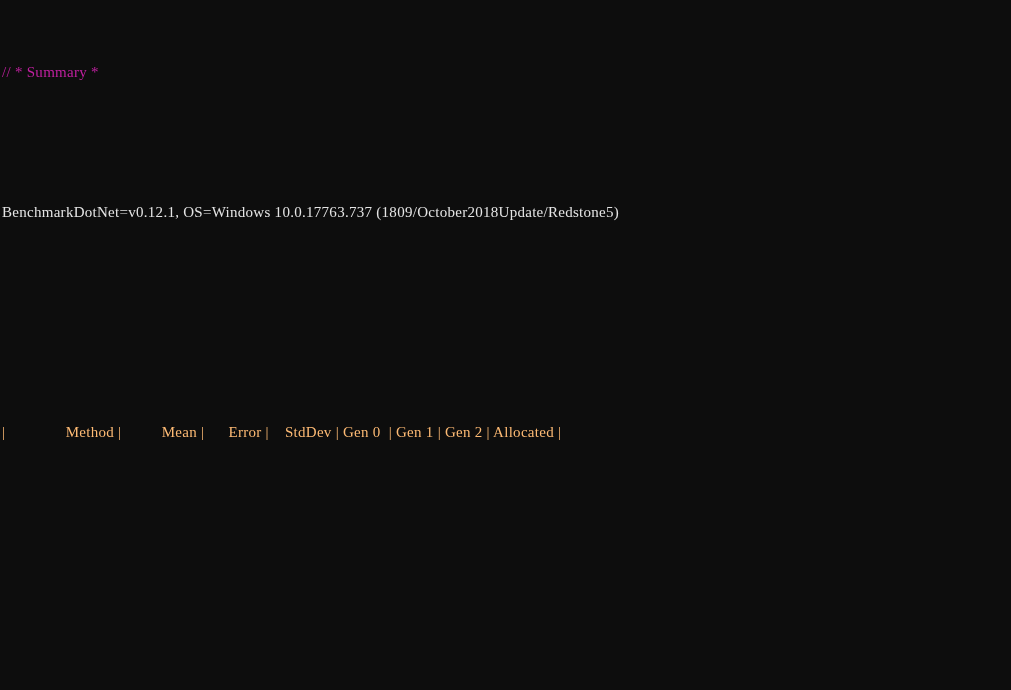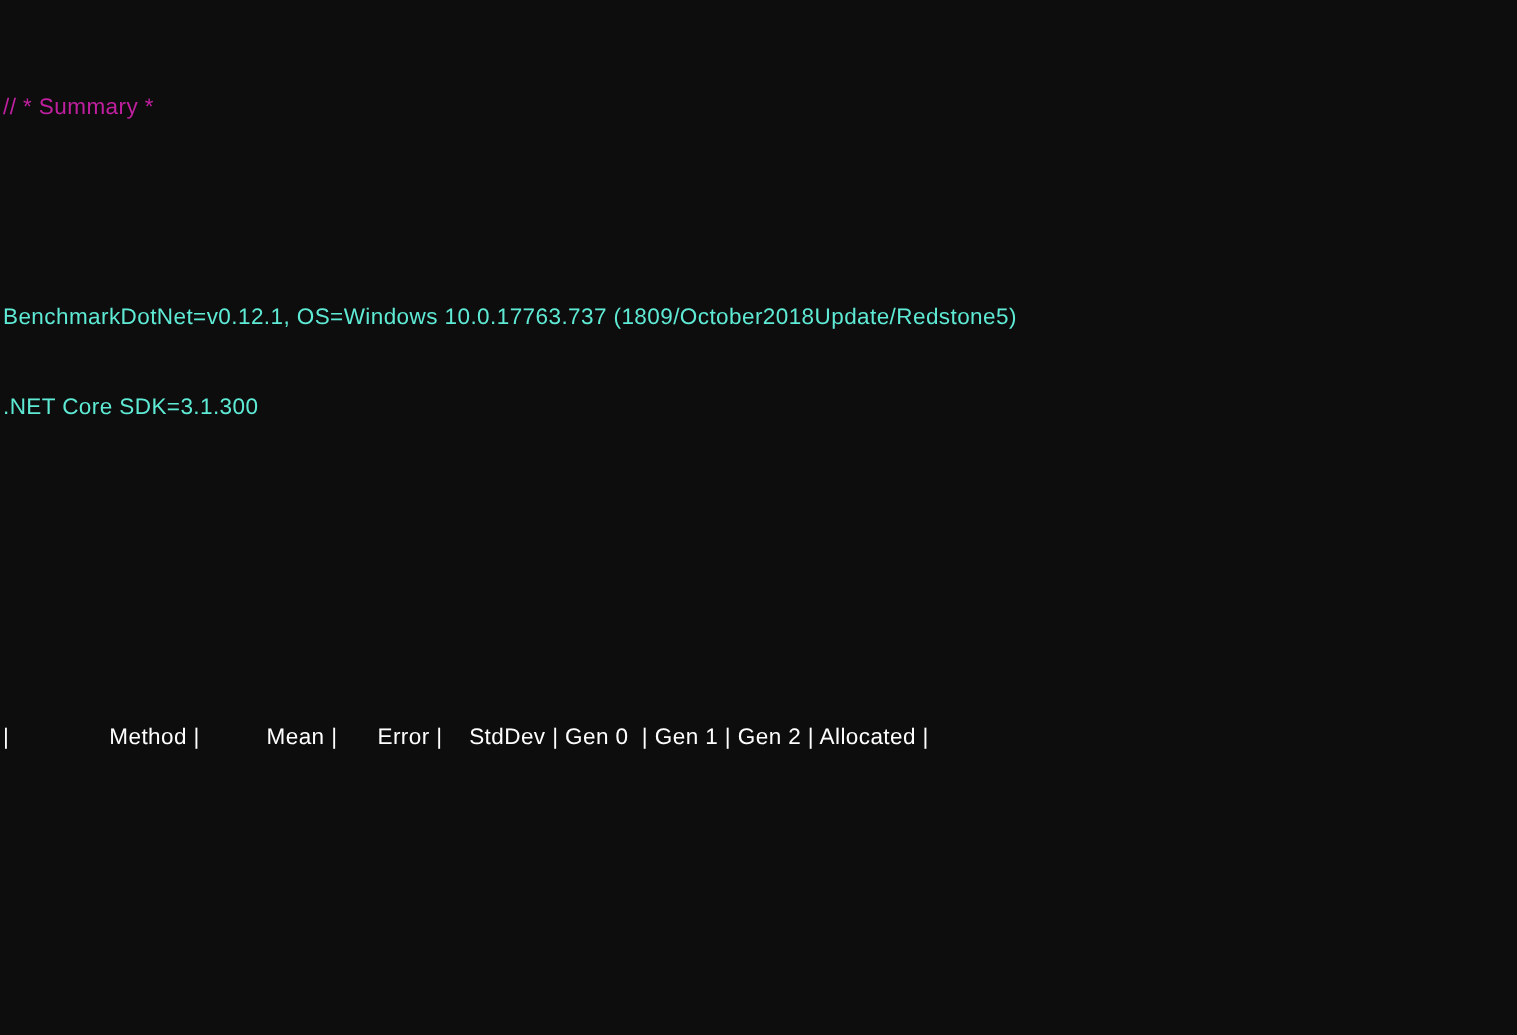--- a/index.html
+++ b/index.html
@@ -4,50 +4,49 @@
 <style>
   html, body {
     margin: 0;
     padding: 0;
     background: #0d0d0d;
   }
   #terminal {
     width: 839px;
     height: 690px;
     background: #0d0d0d;
-    font-family: Liberation Sans, sans-serif;
+    font-family: Liberation Serif, serif;
     font-size: 15px;
     line-height: 20px;
     letter-spacing: 0.28px;
     white-space: pre;
     overflow: hidden;
     position: relative;
     box-sizing: border-box;
     padding: 2px 2px 0 0;
   }
   .line {
     height: 20px;
     white-space: pre;
     padding-left: 2px;
   }
   .blank { height: 20px; }
   .magenta { color: #c020a0; }
-  .yellow  { color: #5eead4; }
-  .cyan    { color: #ffffff; }
+  .yellow  { color: #e5e5e5; }
+  .cyan    { color: #fdba74; }
 </style>
 </head>
 <body>
 
 <div id="terminal">
 
   <div class="line magenta">// * Summary *</div>
   <div class="blank"></div>
 
   <div class="line yellow">BenchmarkDotNet=v0.12.1, OS=Windows 10.0.17763.737 (1809/October2018Update/Redstone5)</div>
-  <div class="line yellow">.NET Core SDK=3.1.300</div>
 
   <div class="blank"></div>
   <div class="blank"></div>
 
   <div class="line cyan">|               Method |          Mean |      Error |    StdDev | Gen 0  | Gen 1 | Gen 2 | Allocated |</div>
   
   
   
   
   

